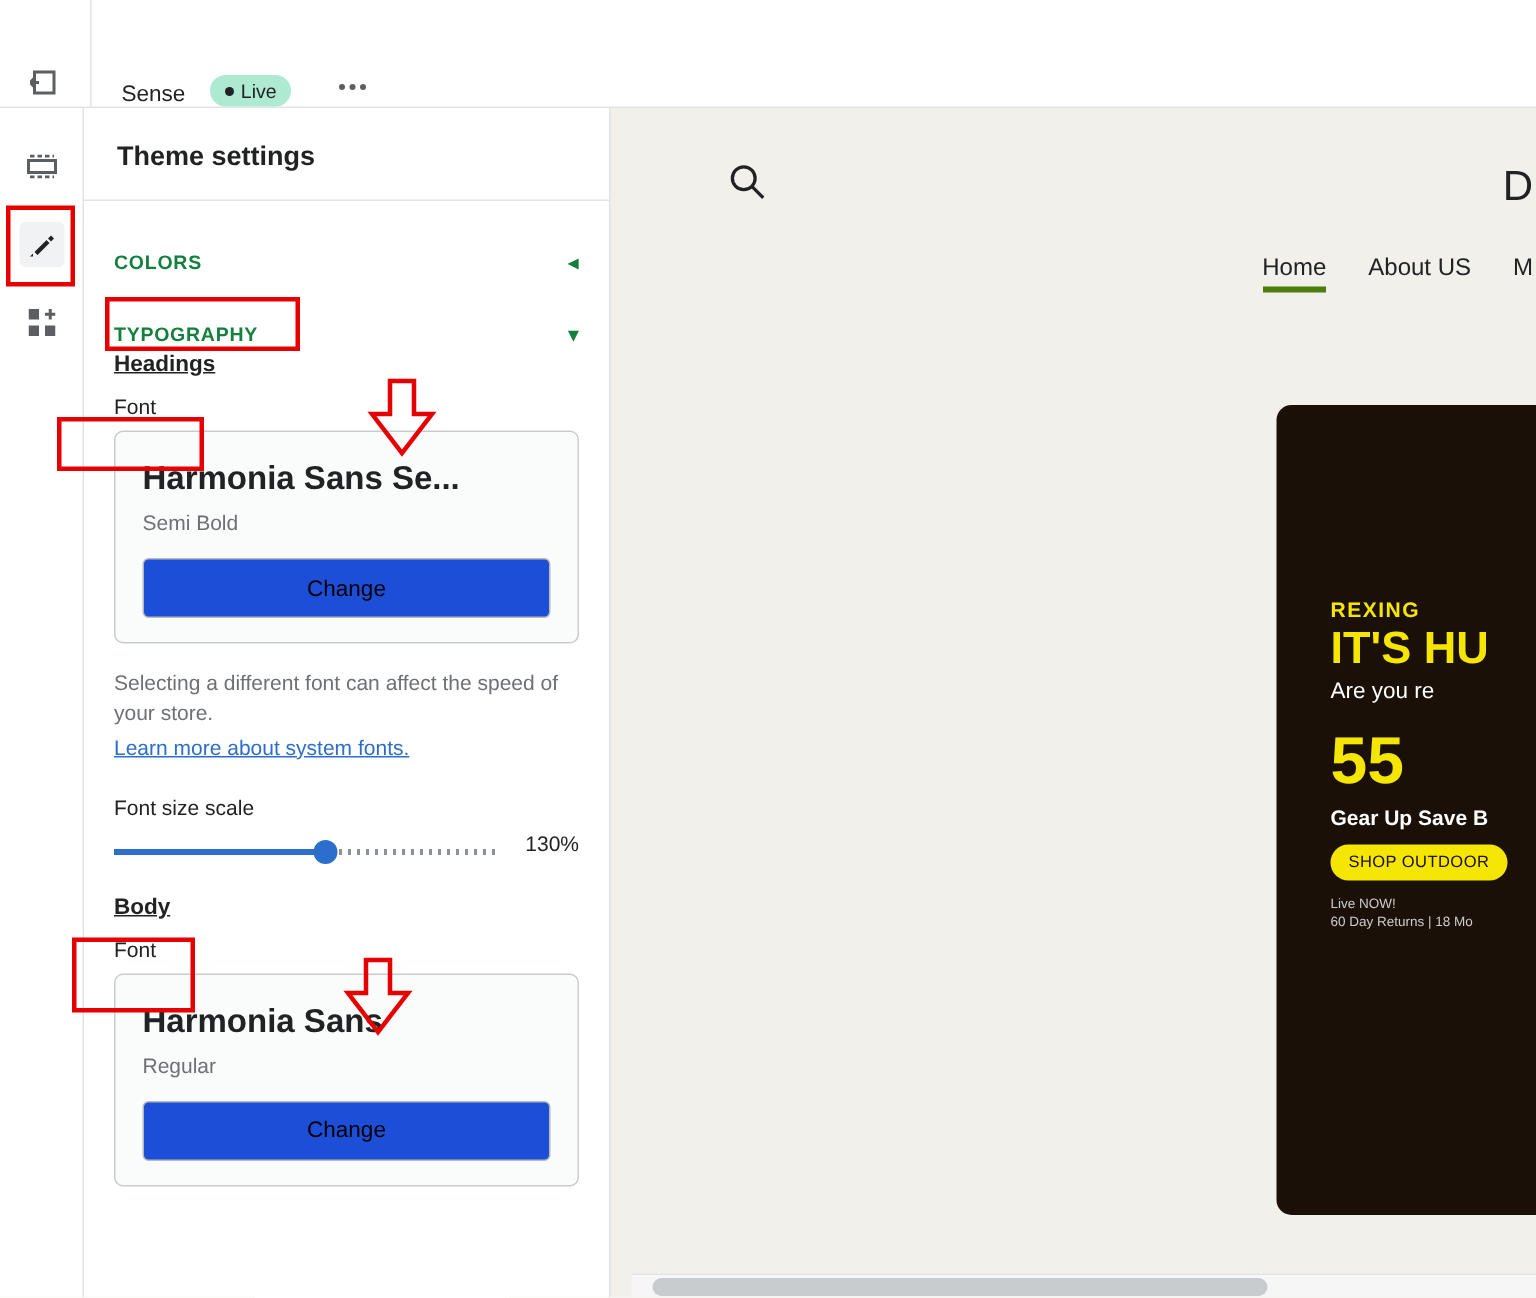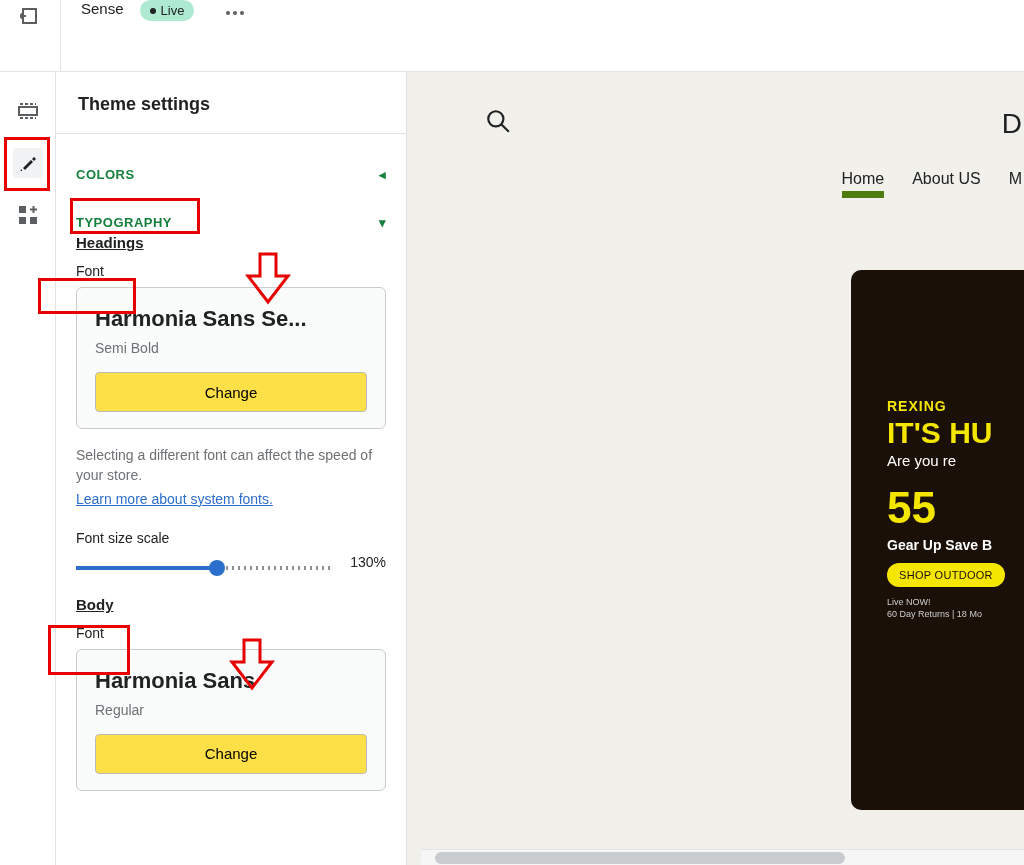--- a/index.html
+++ b/index.html
@@ -1,18 +1,18 @@
 <!DOCTYPE html>
 <html><head>
 <meta charset="utf-8">
 <style>
 * { box-sizing: border-box; margin: 0; padding: 0; }
 body { font-family: -apple-system, BlinkMacSystemFont, "Segoe UI", Arial, sans-serif; background: #fff; width: 1024px; height: 865px; overflow: hidden; position: relative; }
 
-.topbar { height: 72px; border-bottom: 1px solid #e1e3e5; display: flex; align-items: flex-start; padding: 0 14px; gap: 10px; }
+.topbar { height: 72px; border-bottom: 1px solid #e1e3e5; display: flex; align-items: flex-end; padding: 0 14px; gap: 10px; }
 .topbar .exit-btn { width: 32px; height: 32px; display:flex; align-items:center; justify-content:center; cursor:pointer; }
 .vdiv { width: 1px; height: 72px; background: #e1e3e5; margin: 0 4px; }
 .theme-name { font-size: 15px; color: #202223; margin-left: 6px;}
 .live-badge { background: #aee9d1; color: #202223; padding: 3px 10px; border-radius: 12px; font-size: 13px; display:inline-flex; align-items:center; gap:5px; margin-left: 6px;}
 .live-badge::before { content:""; width:6px; height:6px; background:#202223; border-radius:50%; }
 .more-btn { margin-left: 18px; width:26px; height:26px; display:flex; align-items:center; justify-content:center; cursor:pointer; color:#5c5f62; }
 .spacer { flex: 1; }
 .page-dd { width: 360px; height:40px; border:1px solid #c9cccf; border-radius:4px; display:flex; align-items:center; padding:0 14px; font-size:15px; color:#202223; }
 
 .main { display:flex; height: 793px; }
@@ -30,41 +30,41 @@
 
 .section-row { height:48px; display:flex; align-items:flex-end; padding:0 20px; font-size:13px; letter-spacing:.5px; color:#15803d; cursor:pointer; font-weight:600; text-transform:uppercase; }
 .section-row .arr { margin-left:auto; }
 .section-body { padding: 4px 20px 20px; }
 
 .subhead { font-size:15px; font-weight:600; color:#202223; margin-bottom: 12px; text-decoration: underline; }
 .label { font-size:14px; color:#202223; margin-bottom: 8px; }
 .font-card { border:1px solid #c9cccf; border-radius:6px; padding:18px 18px 16px; background:#fafbfb; margin-bottom:16px;}
 .font-card .fname { font-size:22px; font-weight:600; color:#202223; margin-bottom:8px; white-space:nowrap; overflow:hidden; text-overflow:ellipsis;}
 .font-card .fstyle { font-size:14px; color:#6d7175; margin-bottom:16px;}
-.change-btn { width:100%; height:40px; border:1px solid #bababc; border-radius:4px; background:#fde047; font-size:15px; cursor:pointer; }
+.change-btn { width:100%; height:40px; border:1px solid #bababc; border-radius:4px; background:#1d4ed8; font-size:15px; cursor:pointer; }
 
 .helptext { font-size:14px; color:#6d7175; line-height:1.45; margin-bottom:4px;}
 .helplink { color:#2c6ecb; text-decoration:underline; font-size:14px; cursor:pointer;}
 
 .slider-row { margin-top:22px; }
 .slider-track { display:flex; align-items:flex-end; gap:10px; margin-top:8px;}
 .track-full { flex:1; height:4px; position:relative; }
 .track-fill { position:absolute; left:0; top:0; height:4px; background:#2c6ecb; }
 .track-dots { position:absolute; left:0; top:0; height:4px; width:100%; background: repeating-linear-gradient(to right, #8c9196 0 2px, transparent 2px 6px); }
 .thumb { width:16px; height:16px; border-radius:50%; background:#2c6ecb; position:absolute; top:-6px; margin-left:-8px; }
 .scale-val { font-size:14px; color:#202223; min-width:44px; text-align:right;}
 
 .preview { flex:1; background:#f1f0ea; border-left:1px solid #e1e3e5; position:relative; overflow:hidden;}
 .preview-inner { position:absolute; left:14px; top:14px; right:-2px; bottom:0; background:#f1f0ea; }
 .pv-top { position:relative; height:90px;}
 .pv-search { position:absolute; left:64px; top:22px; width:26px; height:26px; color:#202223;}
 .pv-logo { position:absolute; right:4px; top:22px; font-size:28px; font-weight:400; color:#202223; }
 .pv-nav { position:absolute; right:4px; top:84px; display:flex; gap:28px; font-size:16px; color:#202223; }
 .pv-nav a { text-decoration:none; color:#202223; cursor:pointer; padding-bottom: 3px;}
-.pv-nav a.active { border-bottom:7px solid #4d7c0f; }
+.pv-nav a.active { border-bottom:4px solid #4d7c0f; }
 .pv-hero { position:absolute; right:0; top:184px; width:175px; height:540px; border-top-left-radius:10px; border-bottom-left-radius: 10px; background:#1b1008; overflow:hidden; }
 .pv-hero-inner { padding: 128px 0 0 36px; color:#fff; }
 .hero-brand { color:#f5e600; font-size:14px; font-weight:700; letter-spacing:1px;}
 .hero-line1 { color:#f5e600; font-size:30px; font-weight:900; margin-top:2px; }
 .hero-line2 { font-size:15px; margin-top:2px;}
 .hero-big { color:#f5e600; font-size:44px; font-weight:900; margin-top:14px;}
 .hero-sub { font-size:14px; font-weight:600; margin-top:4px;}
 .hero-cta { display:inline-block; background:#f5e600; color:#1b1008; font-size:11px; font-weight:400; padding:6px 12px; border-radius:14px; margin-top:10px; letter-spacing: .3px;}
 .hero-tiny { font-size:9px; margin-top:10px; color:#ccc; line-height:1.3;}
 .pv-scroll { position:absolute; left:0; right:0; bottom:0; height:16px; background:#f6f6f7; border-top:1px solid #e1e3e5;}

